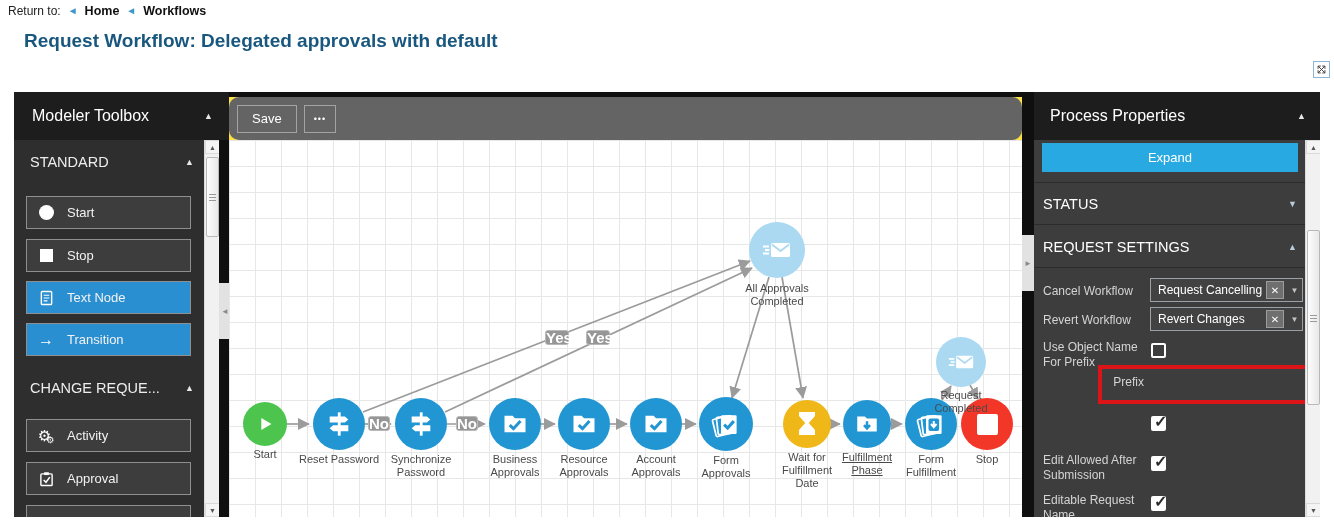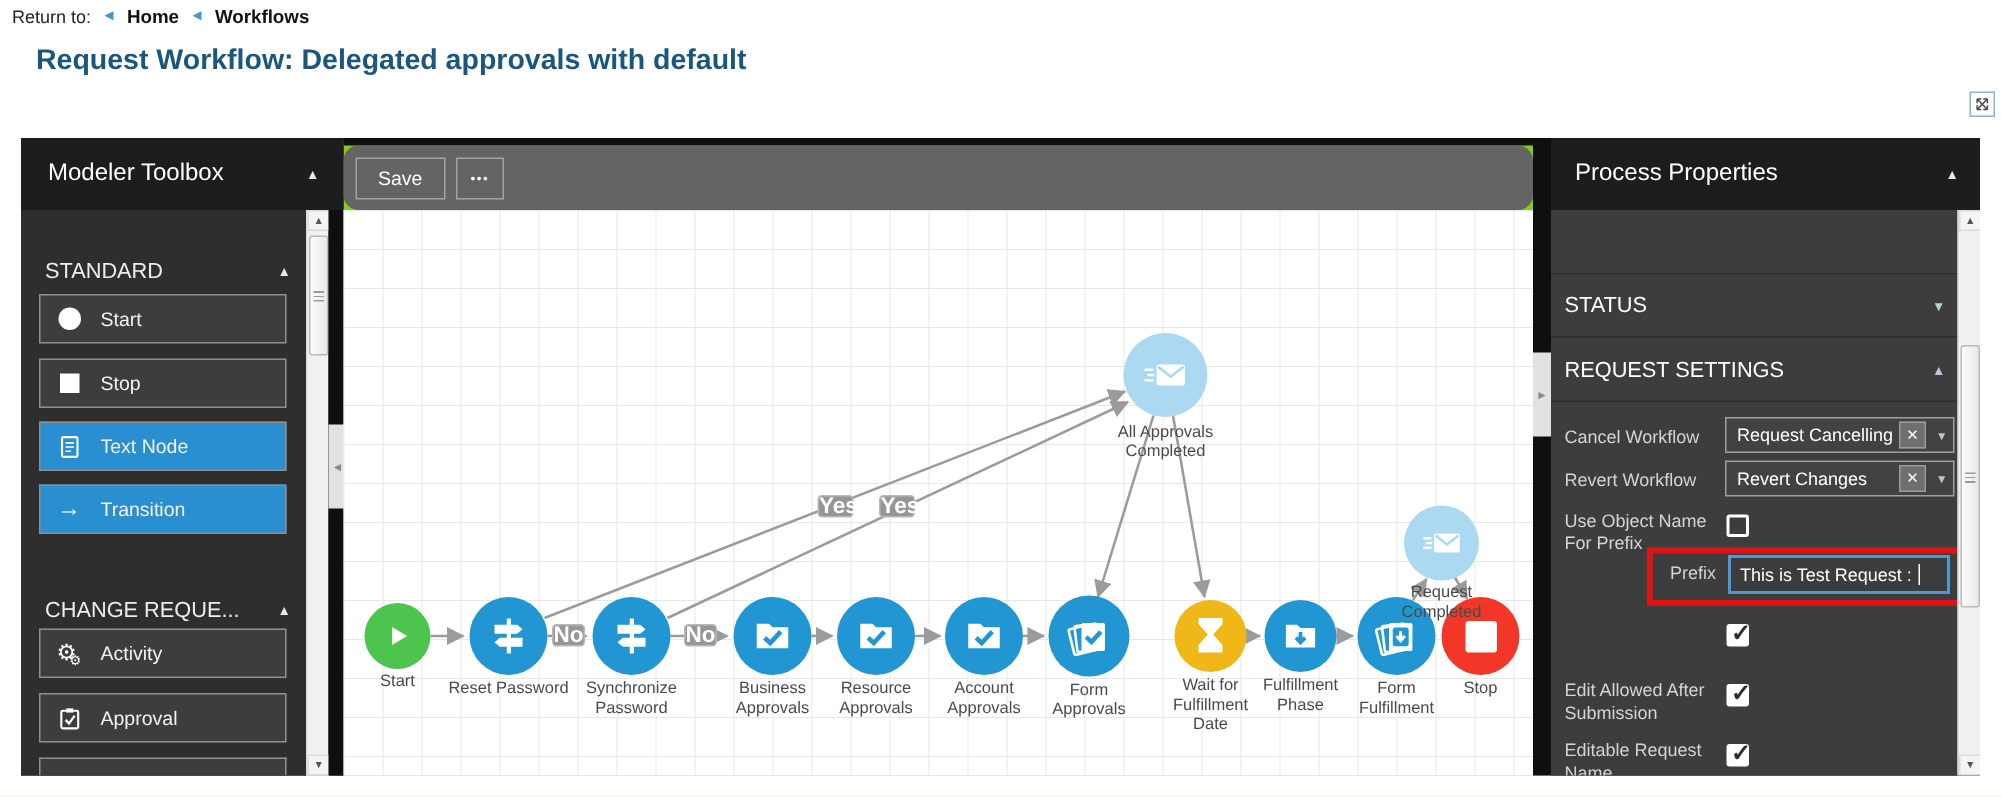--- a/index.html
+++ b/index.html
@@ -10,31 +10,31 @@
   
   .crumbbar { position:absolute; left:8px; top:4px; font-size:12px; color:#222;
               display:flex; align-items:center; gap:7px; }
   .crumb-arrow { color:#3f97c9; font-size:10px; line-height:1; }
   .crumb-link { font-weight:bold; color:#111; font-size:12.5px; cursor:pointer; }
   .page-title { position:absolute; left:24px; top:30px; font-size:19px; font-weight:bold; color:#19577f; }
   .fs-btn { position:absolute; right:4px; top:61px; width:17px; height:17px; background:#fdfdfd;
             border:1px solid #8ab4d8; display:flex; align-items:center; justify-content:center; }
 
   
-  .main { position:absolute; left:14px; top:92px; width:1306px; height:425px; display:flex; background:#84cc16; }
+  .main { position:absolute; left:14px; top:92px; width:1306px; height:425px; display:flex; background:#fde047; }
 
   
   .toolbox { width:215px; display:flex; flex-direction:column; background:#0f0f0f; }
   .panel-head { height:48px; background:#1d1d1d; color:#fff; display:flex; align-items:center;
                 justify-content:space-between; padding:0 16px 0 18px; font-size:16px; }
   .head-caret { font-size:9px; color:#e8e8e8; }
   .toolbox-body { flex:1; display:flex; position:relative; }
   .toolbox-content { width:190px; background:#2e2e2e; position:relative; overflow:hidden; }
   .tb-section { position:absolute; left:16px; right:10px; color:#ededed; font-size:14.5px;
-                display:flex; justify-content:space-between; align-items:center;margin-top:19px; }
+                display:flex; justify-content:space-between; align-items:center; }
   .tb-item { position:absolute; left:12px; width:165px; height:33px; background:#3d3d3d;
              border:1px solid #8f8f8f; color:#f2f2f2; font-size:13px; display:flex;
              align-items:center; padding-left:10px; gap:12px; cursor:pointer; }
   .tb-item.sel { background:#2a8fd0; }
   .tb-icon { width:18px; display:flex; align-items:center; justify-content:center; }
   .circle-ic { width:15px; height:15px; background:#fff; border-radius:50%; }
   .square-ic { width:13px; height:13px; background:#fff; }
   .arrow-ic { color:#fff; font-size:16px; font-weight:bold; line-height:1; }
   .gear-big { color:#fff; font-size:15px; line-height:1; }
   .gear-small { color:#fff; font-size:9px; line-height:1; margin-left:-5px; margin-top:9px; }
@@ -310,21 +310,21 @@
         </div>
 
         <div class="nlabel" style="left:11px;top:308px;width:50px;">Start</div>
         <div class="nlabel" style="left:65px;top:313px;width:90px;">Reset Password</div>
         <div class="nlabel" style="left:152px;top:313px;width:80px;">Synchronize Password</div>
         <div class="nlabel" style="left:251px;top:313px;width:70px;">Business Approvals</div>
         <div class="nlabel" style="left:320px;top:313px;width:70px;">Resource Approvals</div>
         <div class="nlabel" style="left:394px;top:313px;width:66px;">Account Approvals</div>
         <div class="nlabel" style="left:462px;top:314px;width:70px;">Form Approvals</div>
         <div class="nlabel" style="left:546px;top:311px;width:64px;">Wait for Fulfillment Date</div>
-        <div class="nlabel" style="left:600px;top:311px;width:76px;">Fulfillment Phase</div>
+        <div class="nlabel" style="left:600px;top:311px;width:76px;text-decoration:underline;">Fulfillment Phase</div>
         <div class="nlabel" style="left:666px;top:313px;width:72px;">Form Fulfillment</div>
         <div class="nlabel" style="left:733px;top:313px;width:50px;">Stop</div>
         <div class="nlabel" style="left:505px;top:142px;width:86px;">All Approvals Completed</div>
         <div class="nlabel" style="left:696px;top:249px;width:72px;">Request Completed</div>
 
         <div class="ebadge" style="left:139px;top:276px;width:22px;">No</div>
         <div class="ebadge" style="left:227px;top:276px;width:22px;">No</div>
         <div class="ebadge" style="left:316px;top:190px;width:24px;">Yes</div>
         <div class="ebadge" style="left:357px;top:190px;width:24px;">Yes</div>
       </div>
@@ -333,20 +333,21 @@
     <div class="v-divider-r">
       <div class="collapse-tab" style="width:12px;">►</div>
     </div>
 
     <div class="props">
       <div class="props-head">
         <span>Process Properties</span>
         <span class="head-caret">▲</span>
       </div>
       <div class="props-body">
+        <div class="expand-btn">Expand</div>
         <div class="p-divider" style="top:42px;"></div>
         <div class="p-section" style="top:56px;">
           <span>STATUS</span>
           <span class="sec-caret">▼</span>
         </div>
         <div class="p-divider" style="top:84px;"></div>
         <div class="p-section" style="top:99px;">
           <span>REQUEST SETTINGS</span>
           <span class="sec-caret">▲</span>
         </div>
@@ -363,24 +364,20 @@
         <div class="combo" style="top:167px;">
           <span class="combo-val">Revert Changes</span>
           <span class="combo-x">✕</span>
           <span class="combo-caret">▼</span>
         </div>
 
         <div class="f-label" style="top:200px;">Use Object Name For Prefix</div>
         <div class="cb" style="left:117px;top:203px;"></div>
 
         <div class="prefix-label">Prefix</div>
-        <div class="prefix-input">
-          <span>This is Test Request :</span>
-          <span class="cursor-bar"></span>
-        </div>
         <div class="red-box"></div>
 
         <div class="cb checked" style="left:117px;top:276px;"></div>
 
         <div class="f-label" style="top:313px;">Edit Allowed After Submission</div>
         <div class="cb checked" style="left:117px;top:316px;"></div>
 
         <div class="f-label" style="top:353px;">Editable Request Name</div>
         <div class="cb checked" style="left:117px;top:356px;"></div>
 

